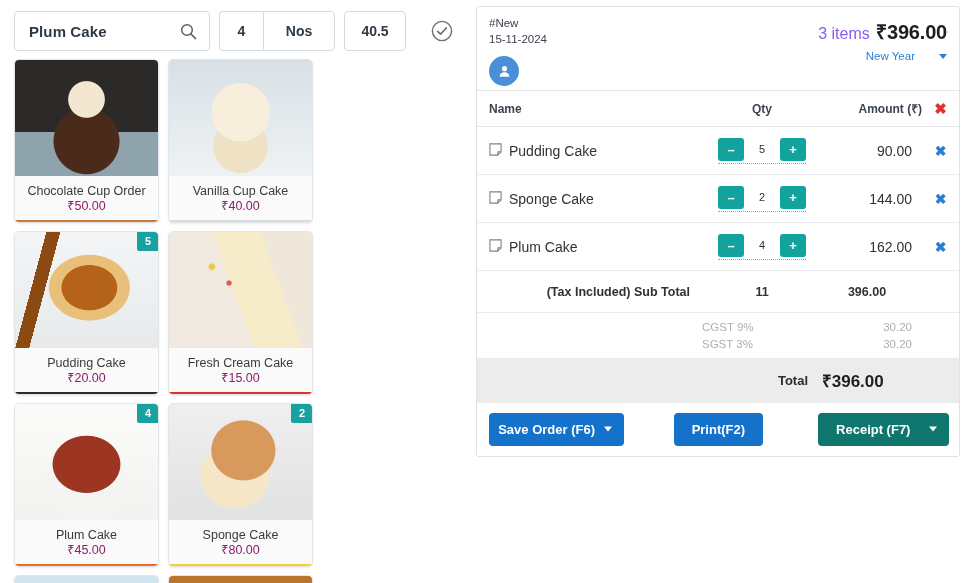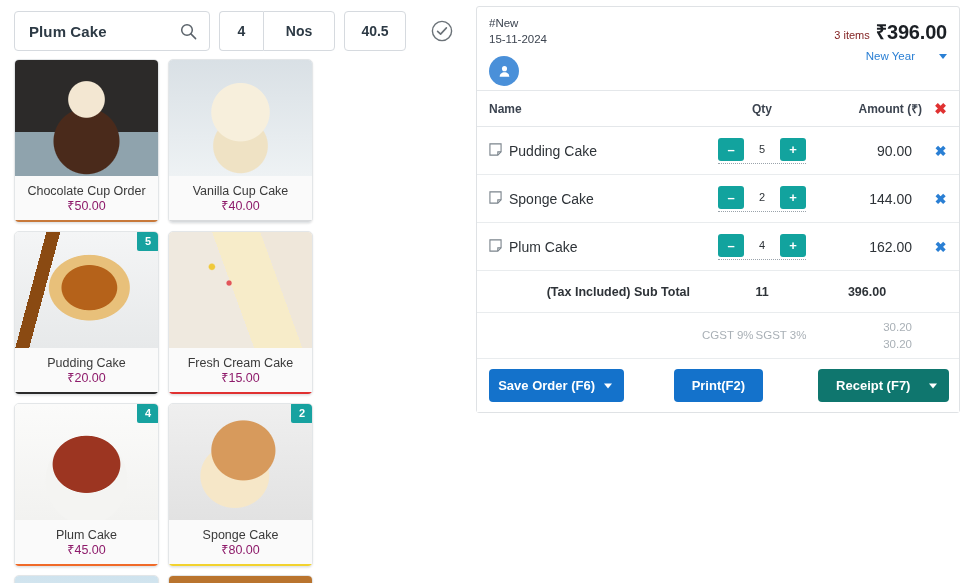--- a/index.html
+++ b/index.html
@@ -94,21 +94,21 @@
   .oh-left { flex: 1; }
   .oh-left .onum { font-size: 11.5px; color: #3c4450; line-height: 1.35; }
   .oh-left .odate { font-size: 11.5px; color: #3c4450; line-height: 1.35; }
   .avatar-btn {
     width: 30px; height: 30px; border-radius: 50%;
     background: #4a90d9; margin-top: 9px;
     display: flex; align-items: center; justify-content: center;
   }
   .oh-right { text-align: right; padding-top: 2px; }
   .oh-right .sumline { display: flex; align-items: baseline; justify-content: flex-end; gap: 6px; }
-  .oh-right .items { font-size: 11px; color: #7f1d1d; }
+  .oh-right .items { font-size: 16px; color: #8b5cf6; }
   .oh-right .gtotal { font-size: 20px; font-weight: bold; color: #1b1f24; letter-spacing: -.2px; }
   .oh-right .selwrap {
     display: flex; align-items: center; justify-content: flex-end;
     gap: 24px; margin-top: 5px;
   }
   .oh-right .selval { font-size: 11.5px; color: #2a7fd4; }
   .caret-down {
     width: 0; height: 0; border-left: 4.5px solid transparent;
     border-right: 4.5px solid transparent; border-top: 5px solid #2a7fd4;
   }
@@ -143,21 +143,21 @@
   .del-x { color: #2a7fd4; font-size: 14px; font-weight: bold; }
   .del-x-head { color: #e03131; font-size: 15px; font-weight: bold; }
 
   .subtotal-row { height: 42px; border-bottom: 1px solid #e9ecee; }
   .subtotal-row td { font-size: 12.5px; font-weight: bold; color: #2e3338; }
   .st-label { text-align: right; padding-right: 12px !important; }
   .st-qty { text-align: center; }
   .st-amt { text-align: center; padding-right: 10px !important; }
 
   .tax-row { height: 46px; border-bottom: 1px solid #e9ecee; }
-  .tax-lines { display: flex; flex-direction: row; align-items: center; gap: 2px; }
+  .tax-lines { display: flex; flex-direction: column; align-items: flex-start; gap: 2px; }
   .tax-lines .tl { font-size: 11.5px; color: #a9b0b6; line-height: 1.25; }
   .tax-amts { display: flex; flex-direction: column; align-items: flex-end; gap: 2px; padding-right: 10px; }
   .tax-amts .ta { font-size: 11.5px; color: #a9b0b6; line-height: 1.25; }
 
   .total-row { height: 44px; background: #ececec; }
   .total-row .tl-label { text-align: right; font-size: 13px; font-weight: bold; color: #2b2f34; padding-right: 14px !important; }
   .total-row .tl-amt { text-align: left; font-size: 17px; font-weight: bold; color: #1b1f24; }
 
   .actions {
     display: flex; align-items: center; gap: 10px;
@@ -382,20 +382,26 @@
                 </div>
             </td>
             <td>
               <div class="tax-amts" id="tax-amounts">
                   <div class="ta">30.20</div>
                   <div class="ta">30.20</div>
                 </div>
             </td>
             <td></td>
           </tr>
+          <tr class="total-row">
+            <td></td>
+            <td class="tl-label">Total</td>
+            <td class="tl-amt">₹396.00</td>
+            <td></td>
+          </tr>
         </tfoot>
       </table>
 
       <div class="actions">
         <div class="btn blue btn-save">
           <span>Save Order (F6)</span>
           <span class="split"></span>
         </div>
         <div class="btn blue btn-print">
           <span>Print(F2)</span>

